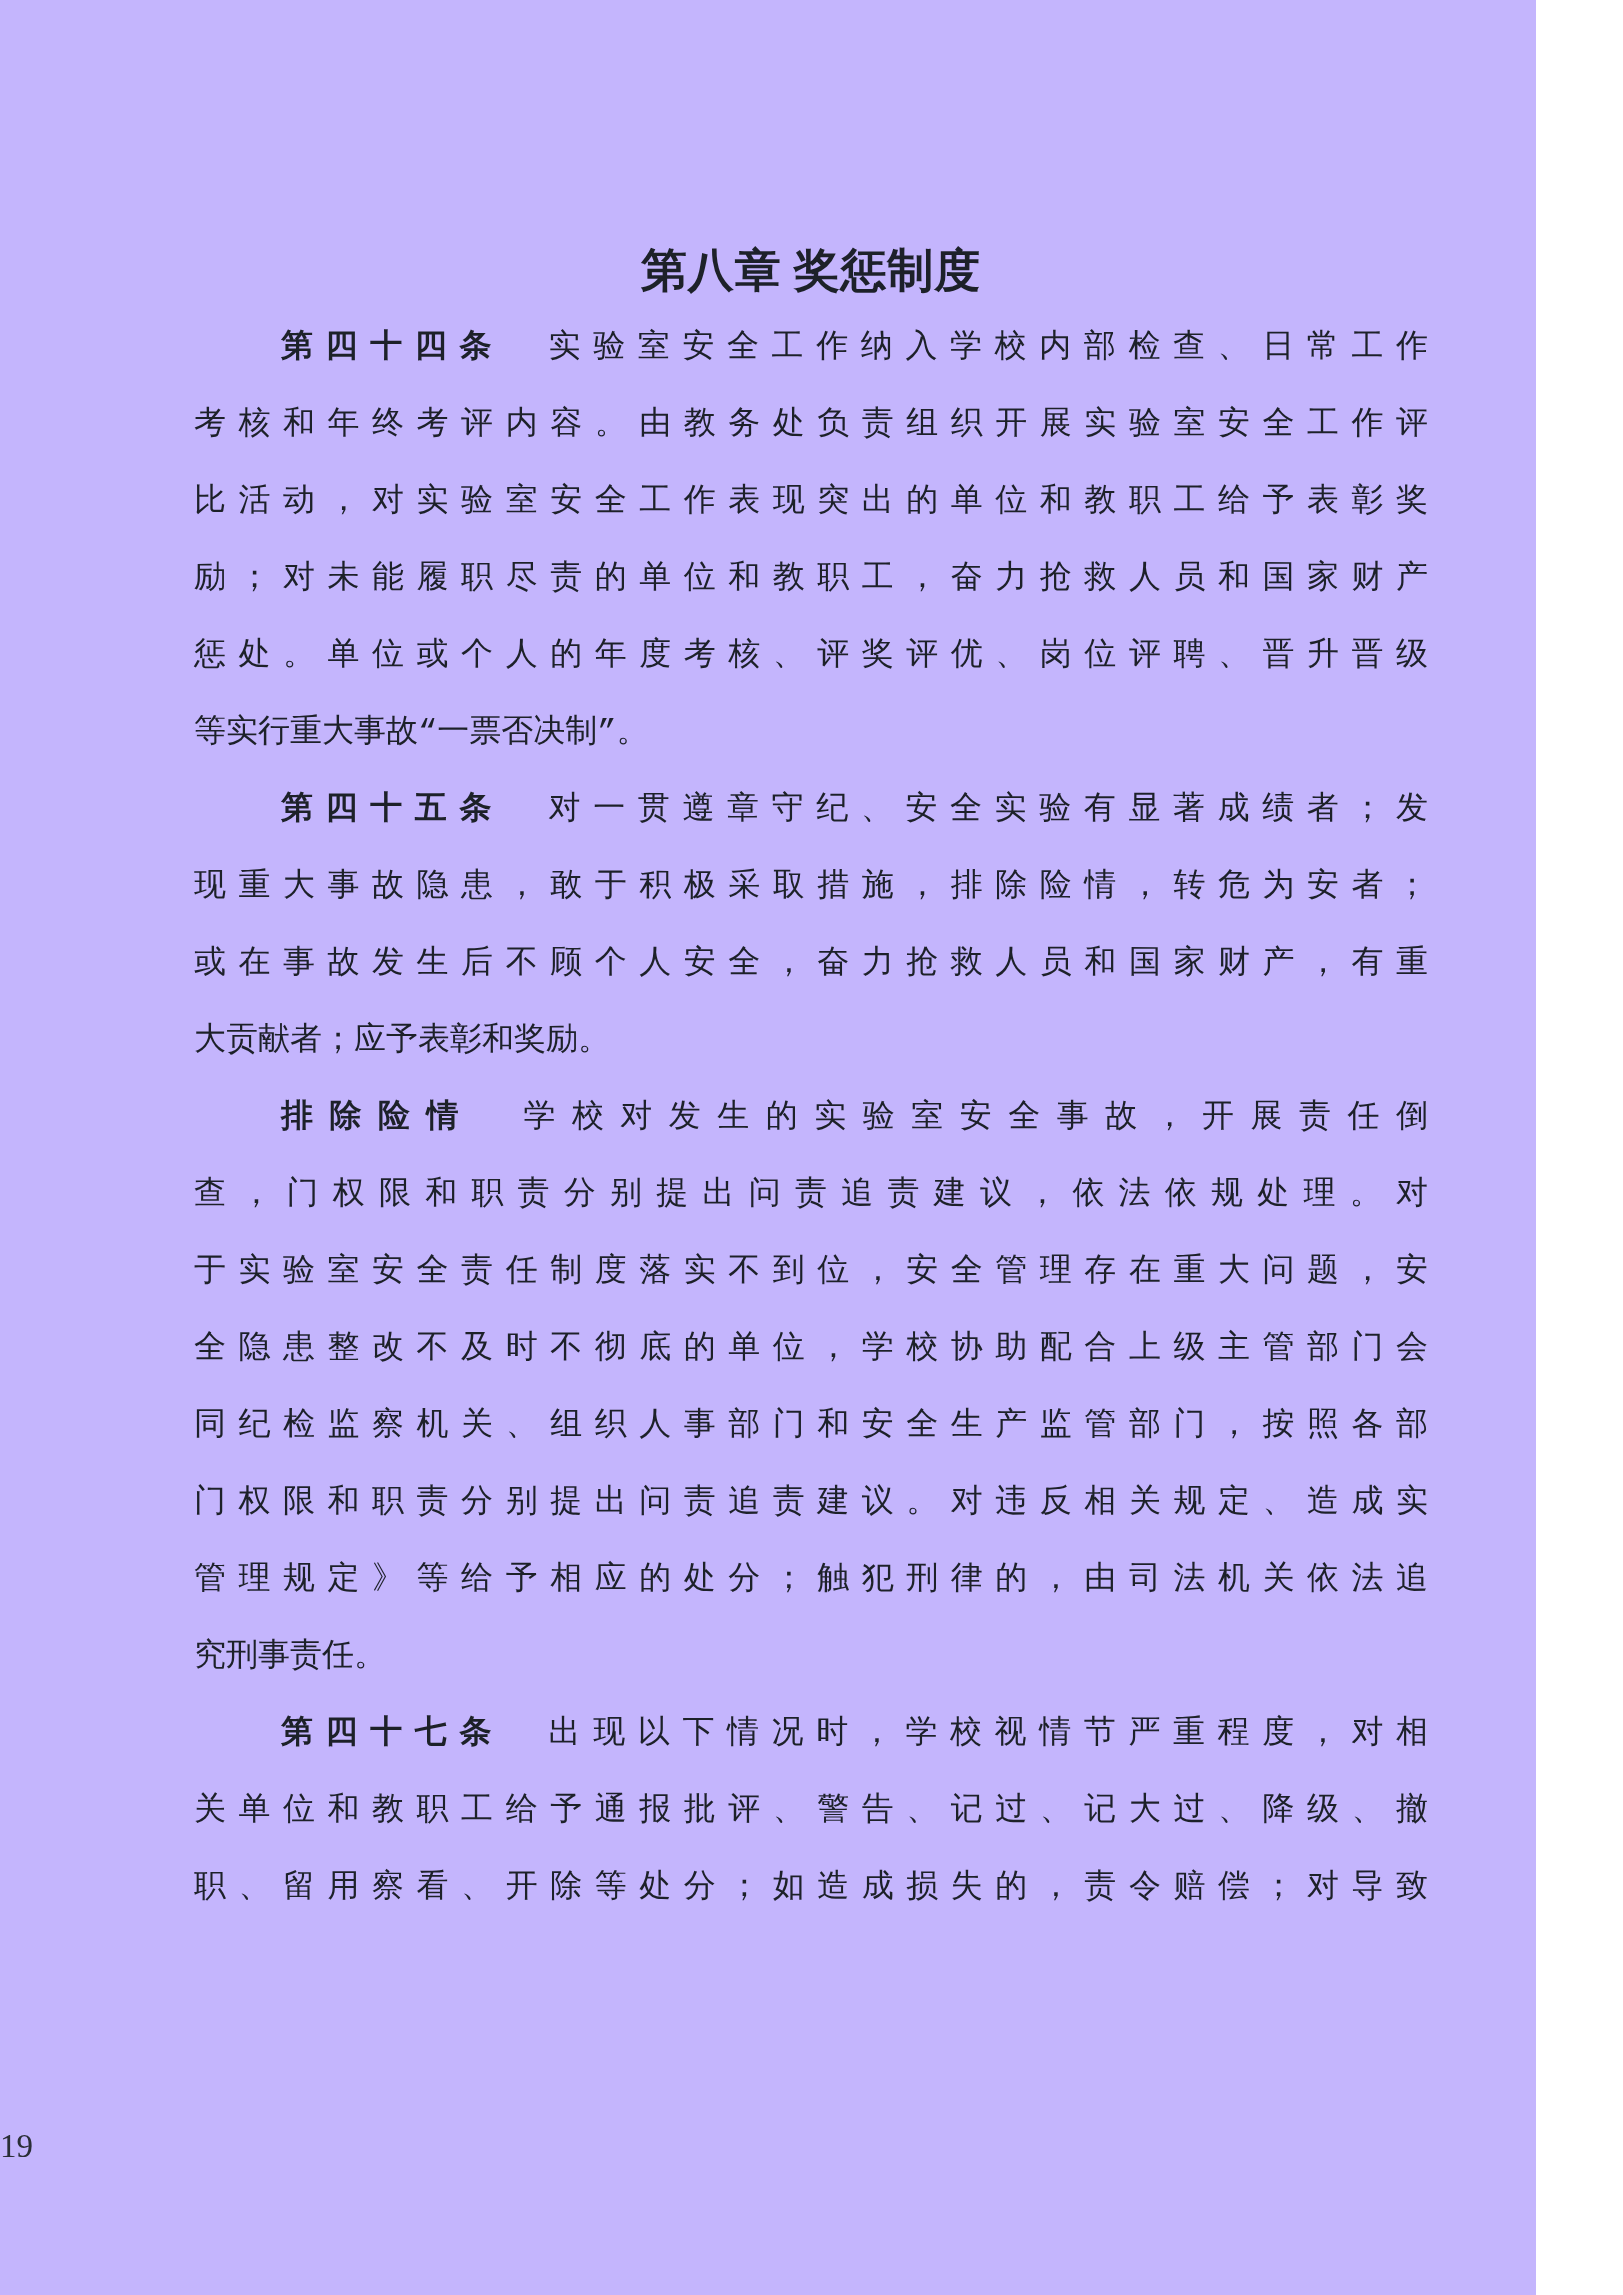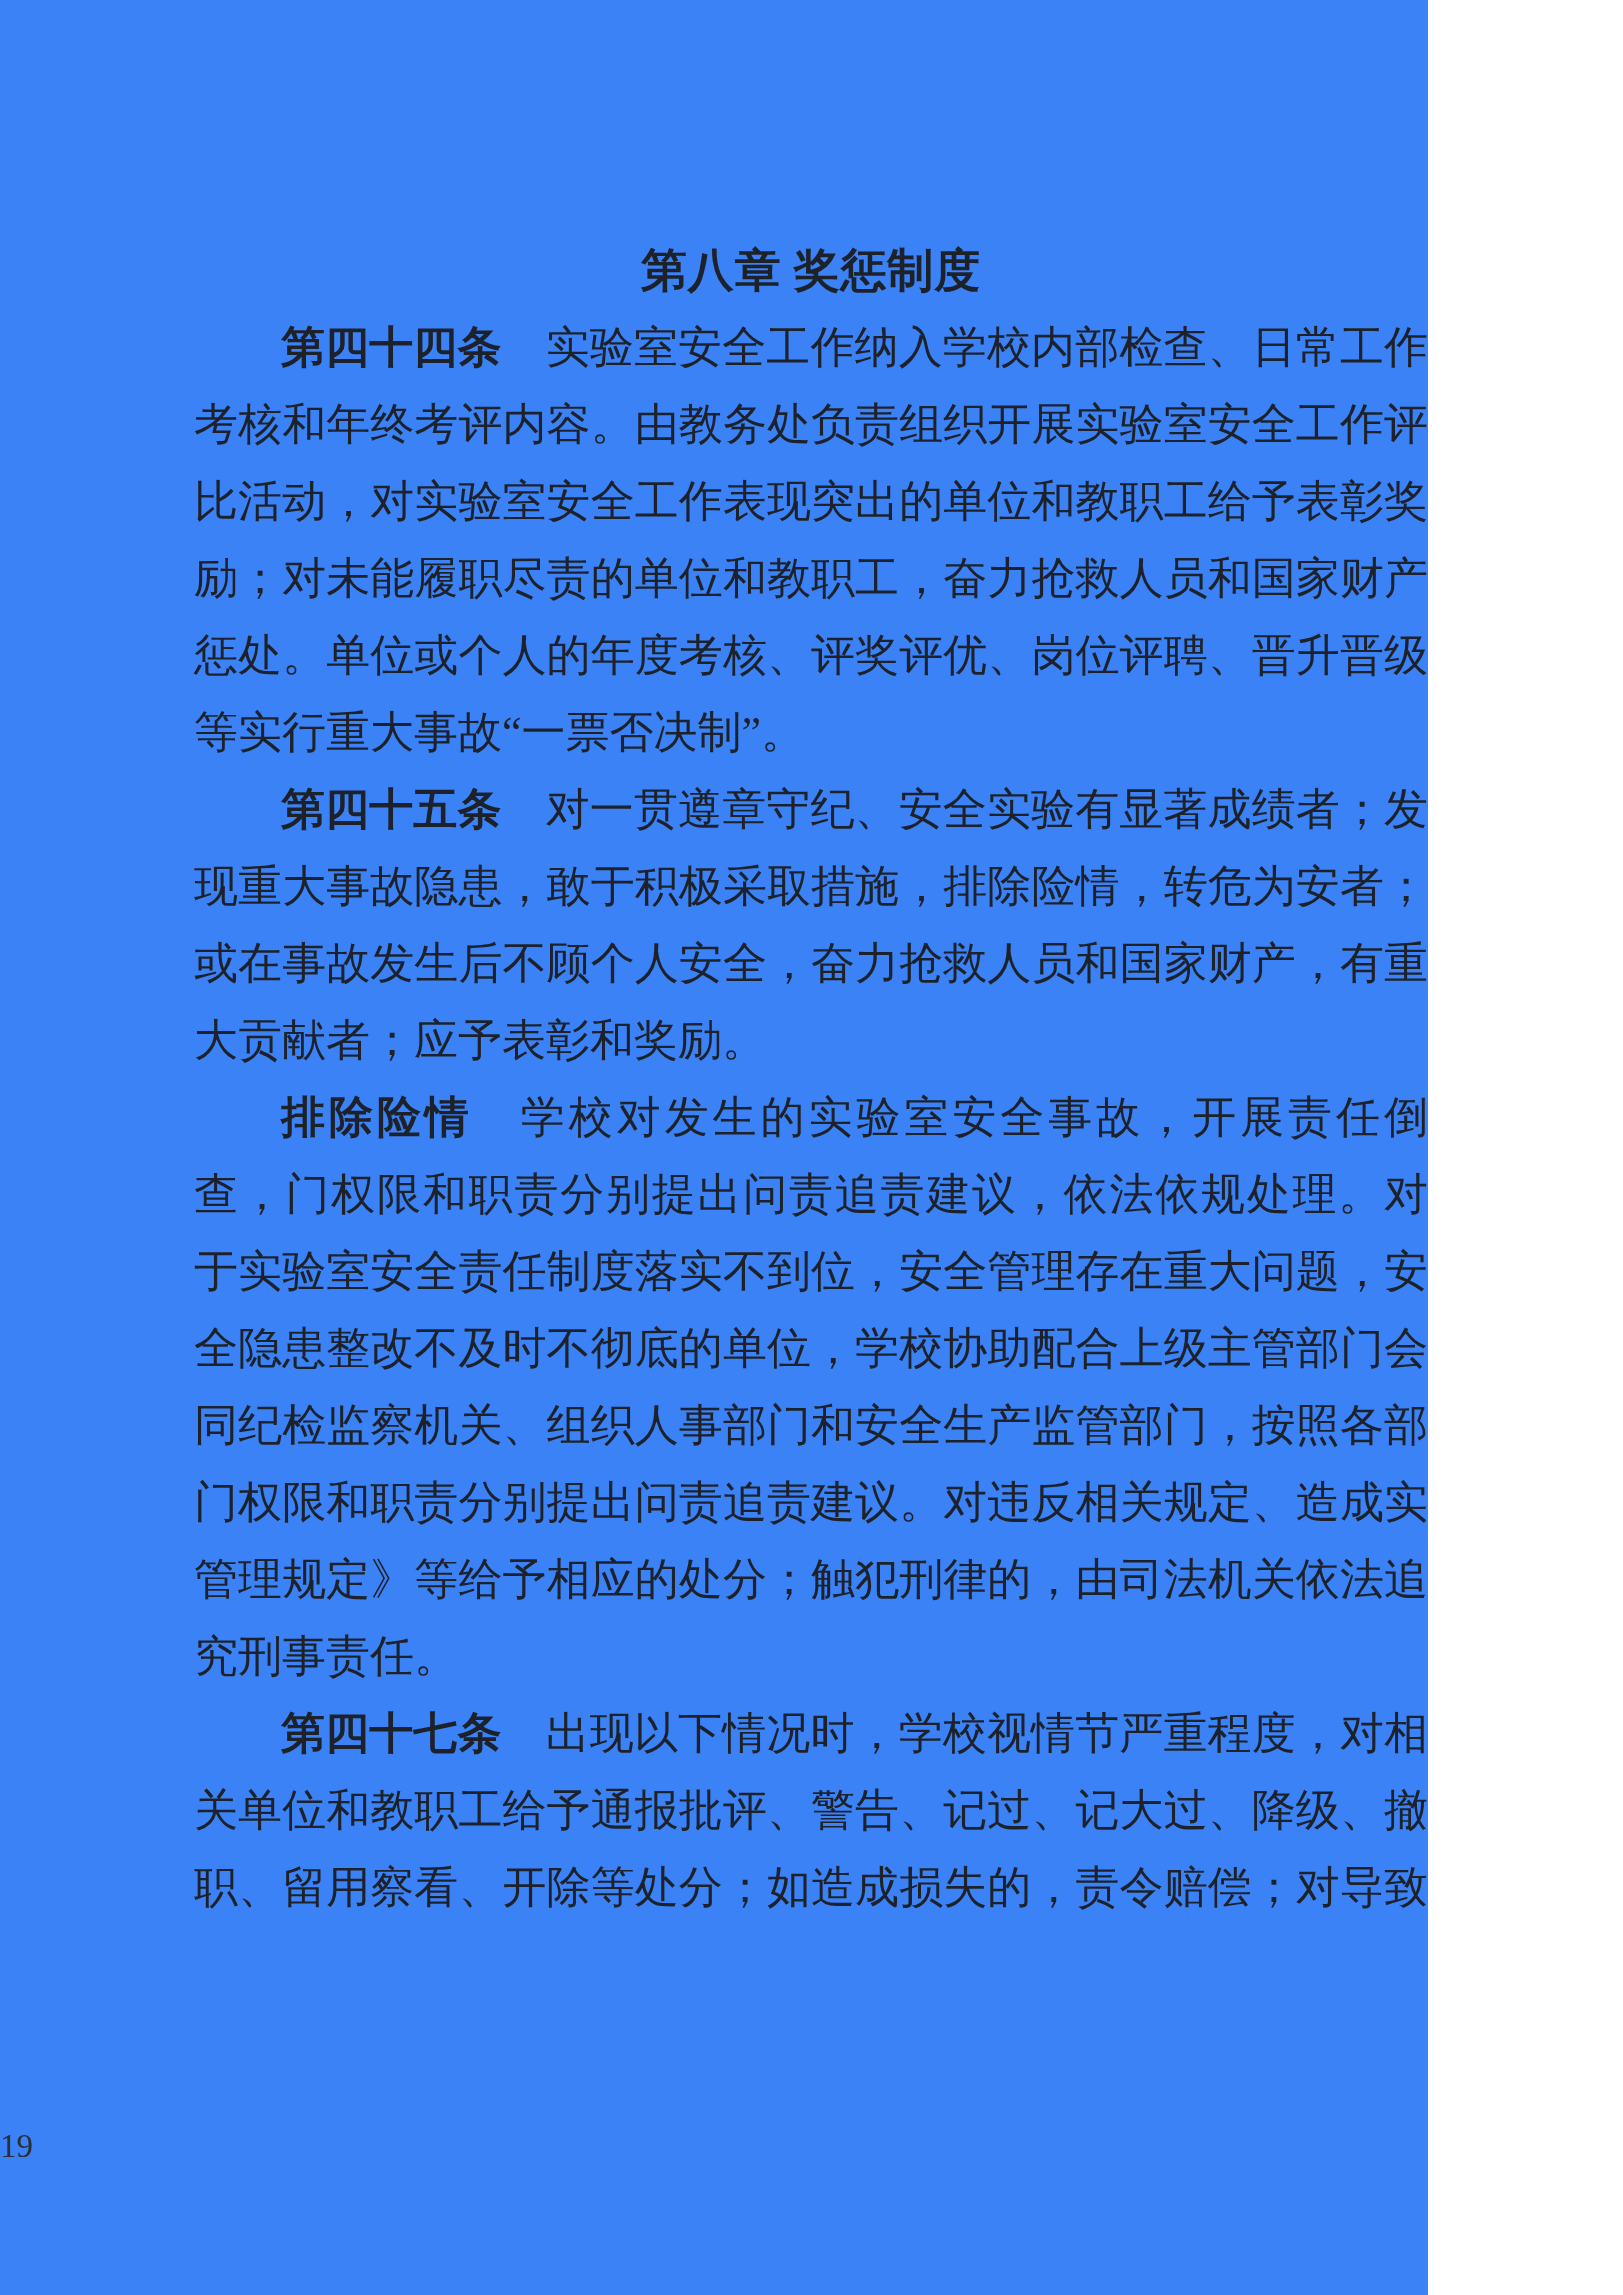--- a/index.html
+++ b/index.html
@@ -2,23 +2,23 @@
 <html style="font-size:12.7px"><head>
 <meta charset="utf-8">
 <style>
   html, body {
     margin: 0;
     padding: 0;
     background: #ffffff;
   }
   .page {
     position: relative;
-    width: 1428px;
+    width: 1536px;
     height: 2295px;
-    background: #3b82f6;
+    background: #c4b5fd;
     overflow: hidden;
     font-family: "Liberation Serif", serif;
     color: #1d2129;
   }
   .content {
     position: absolute;
     left: 194px;
     top: 232px;
     width: 1234px;
   }
@@ -28,24 +28,25 @@
     font-size: 46px;
     font-weight: 700;
     text-align: center;
     text-align-last: center;
     letter-spacing: 0.8px;
     white-space: nowrap;
   }
   .row {
     height: 77px;
     line-height: 77px;
-    font-size: 44px;
+    font-size: 32px;
     text-align: justify;
     text-align-last: justify;
     font-weight: 400;
+    font-family: Liberation Mono, monospace;
   }
   .row.first {
     text-indent: 87px;
   }
   .row.no-just {
     text-align-last: left;
   }
   .lead {
     font-weight: 700;
   }

